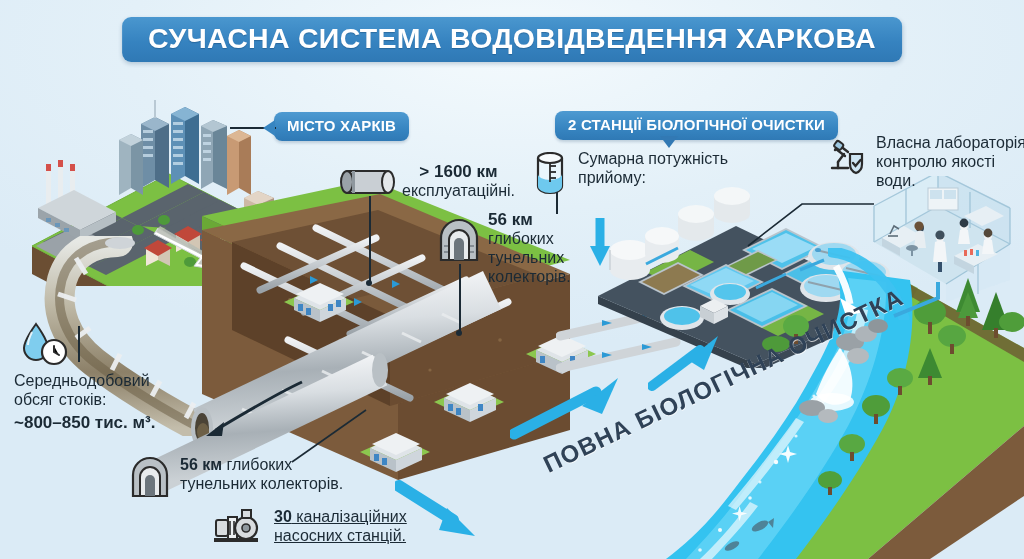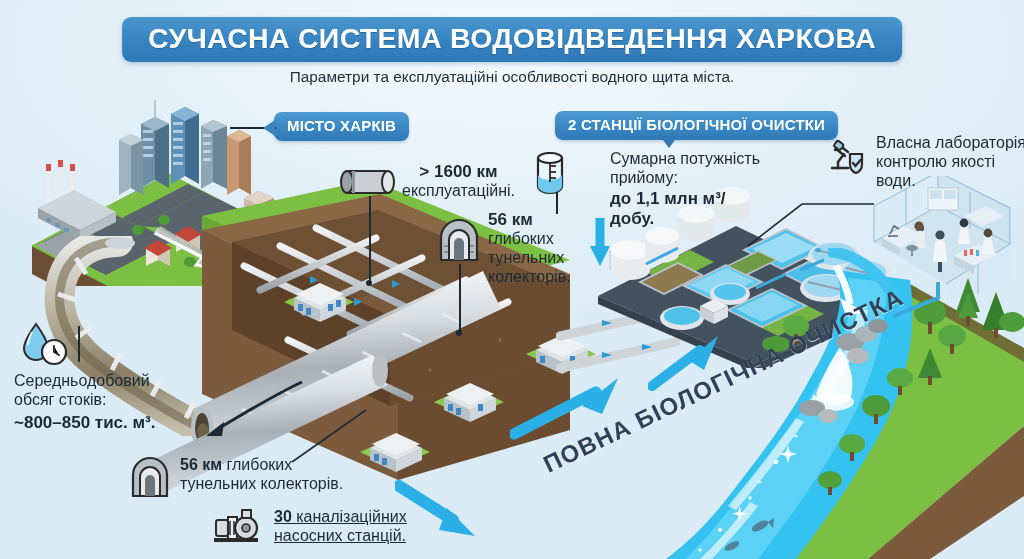--- a/index.html
+++ b/index.html
@@ -56,21 +56,20 @@
   }
 </style>
 </head>
 <body>
 
 <div id="stage">
 
   <div class="abs" id="title-bar">
     <div class="t">СУЧАСНА СИСТЕМА ВОДОВІДВЕДЕННЯ ХАРКОВА</div>
   </div>
-  <div class="abs" id="subtitle">Параметри та експлуатаційні особливості водного щита міста.</div>
 
   <div class="abs" id="city" style="left:14px;top:96px;width:310px;height:190px;">
     
     <svg width="310" height="190" viewBox="0 0 310 190">
 
       <polygon points="18,150 155,222 155,250 18,178" fill="#6b4e33"></polygon>
       <polygon points="155,222 296,150 296,178 155,250" fill="#5a412a"></polygon>
 
       <polygon points="18,150 155,78 296,150 155,222" fill="#7cc043"></polygon>
       <polygon points="18,150 155,78 296,150 155,222" fill="none" stroke="#6fb23a" stroke-width="1"></polygon>
@@ -505,23 +504,22 @@
         <ellipse cx="20" cy="6" rx="12" ry="5" fill="#f7fbfd" stroke="#2b2b2b" stroke-width="2.2"></ellipse>
         <path d="M8,22 L8,34 a12,7 0 0 0 24,0 L32,22 a12,6 0 0 1 -24,0 Z" fill="#6ec9ee"></path>
         <g stroke="#2b2b2b" stroke-width="1.8">
           <path d="M20,10 L20,30"></path>
             <path d="M20,14 l6,0"></path>
             <path d="M20,20 l6,0"></path>
             <path d="M20,26 l6,0"></path>
         </g>
       </svg>
     </div>
-    <div class="abs lbl" style="left:48px;top:0px;margin-left:32px;">
+    <div class="abs lbl" style="left:48px;top:0px;">
       <div class="md">Сумарна потужність прийому:</div>
-      <div class="big" style="margin-top:1px;">до 1,1 млн м³/добу.</div>
     </div>
   </div>
   <div class="abs" style="left:556px;top:192px;width:2px;height:22px;background:#1b2a35;"></div>
 
   <div class="abs" style="left:860px;top:176px;">
     <svg width="164" height="126" viewBox="0 0 164 126">
 
       <polygon points="14,66 78,30 150,68 86,108" fill="#cfe4ef"></polygon>
 
       <polygon points="14,66 14,30 78,-4 78,30" fill="#d8ecf6" opacity=".75"></polygon>

